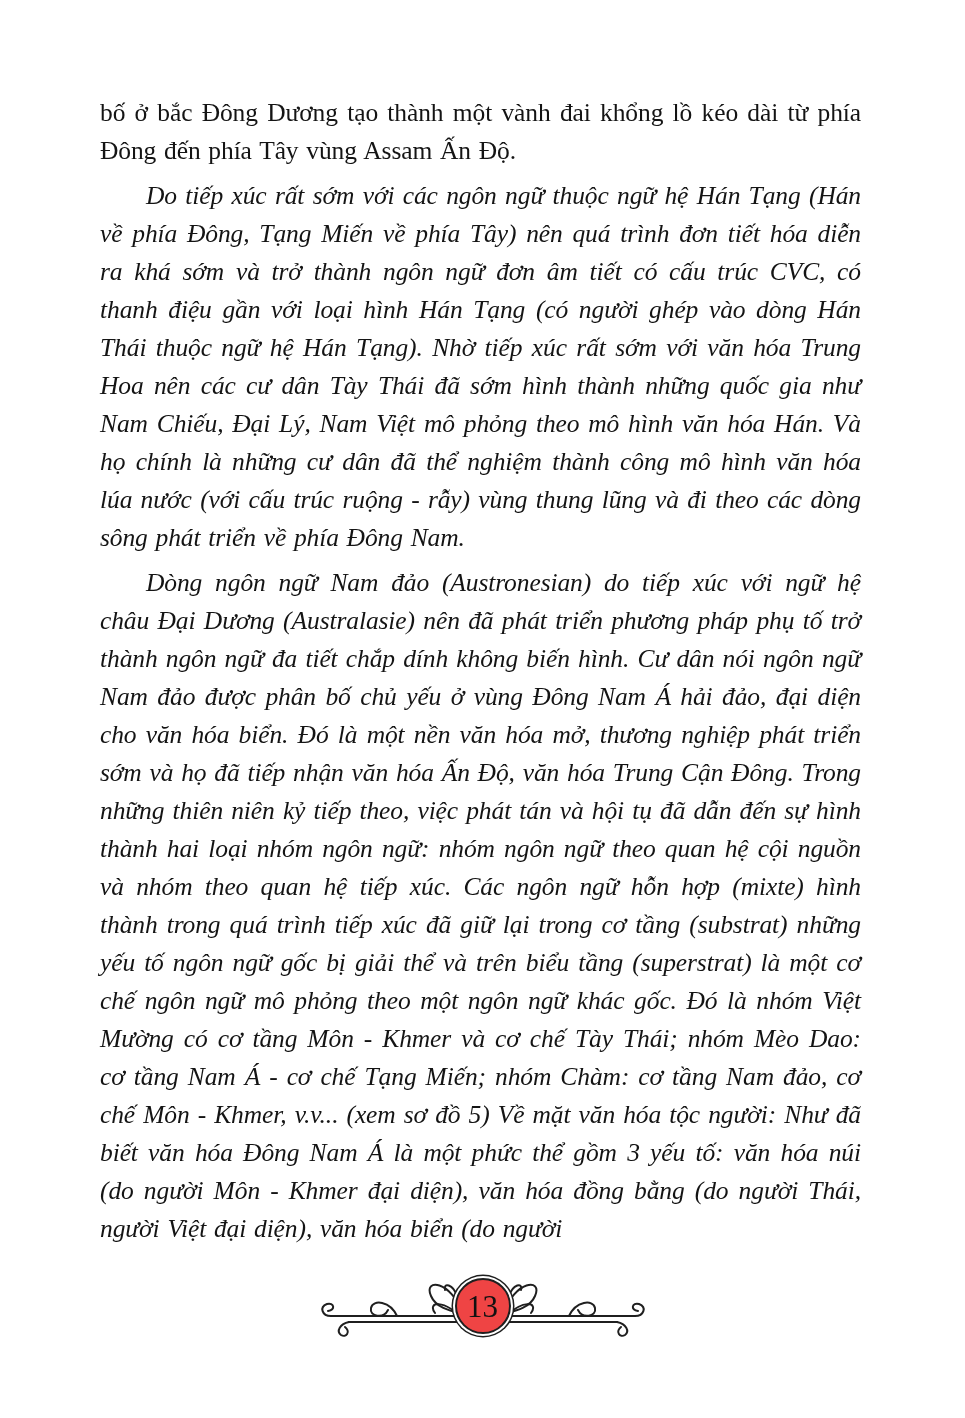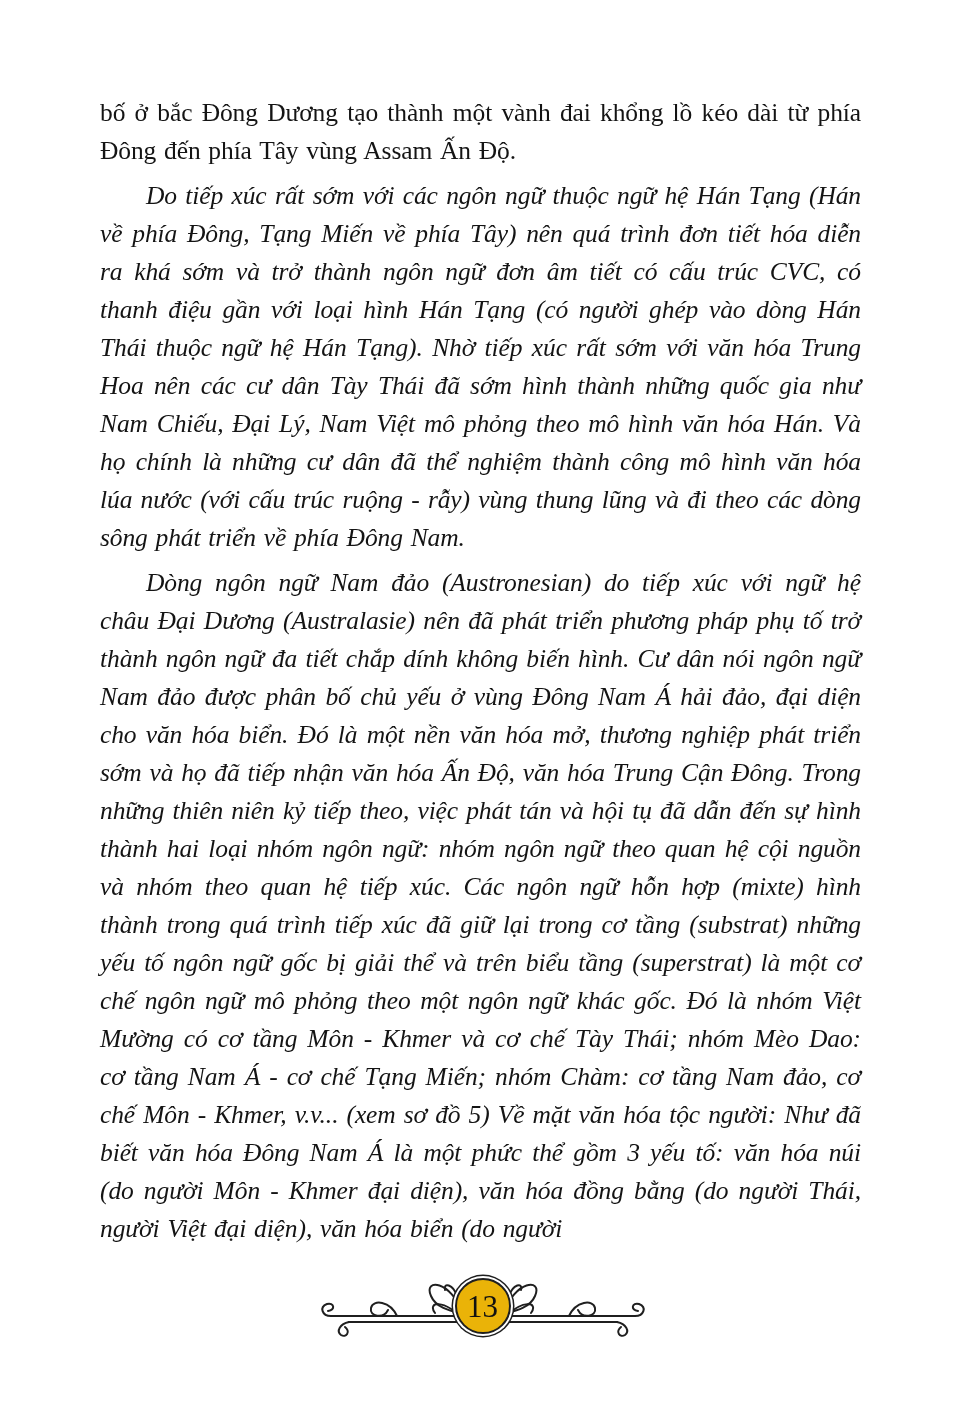--- a/index.html
+++ b/index.html
@@ -56,21 +56,21 @@
   }
   .page-circle {
     position: relative;
     z-index: 2;
     width: 52px;
     height: 52px;
     margin: 12px -10px;
     border-radius: 50%;
     border: 2.5px solid #1f1f1f;
     box-shadow: 0 0 0 2px #ffffff, 0 0 0 3.5px #1f1f1f;
-    background: #eab308;
+    background: #ef4444;
     display: flex;
     align-items: center;
     justify-content: center;
   }
   .page-number {
     font-size: 31px;
     line-height: 1;
     color: #111111;
     font-family: "Liberation Serif", "DejaVu Serif", serif;
   }

